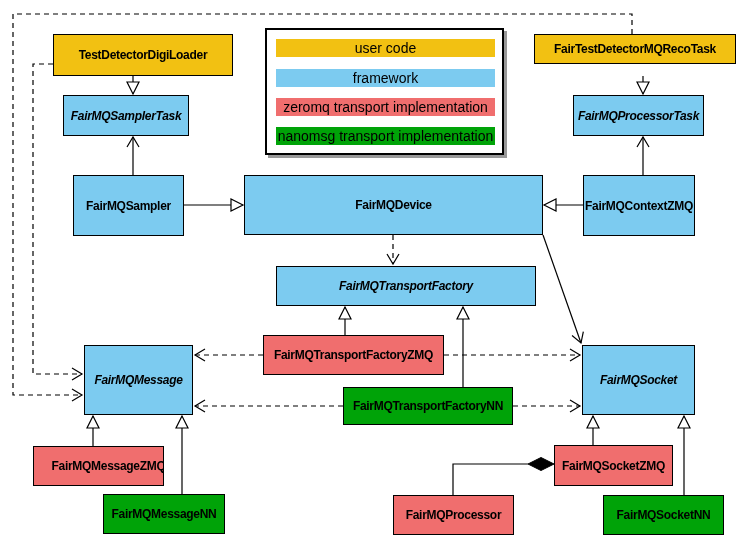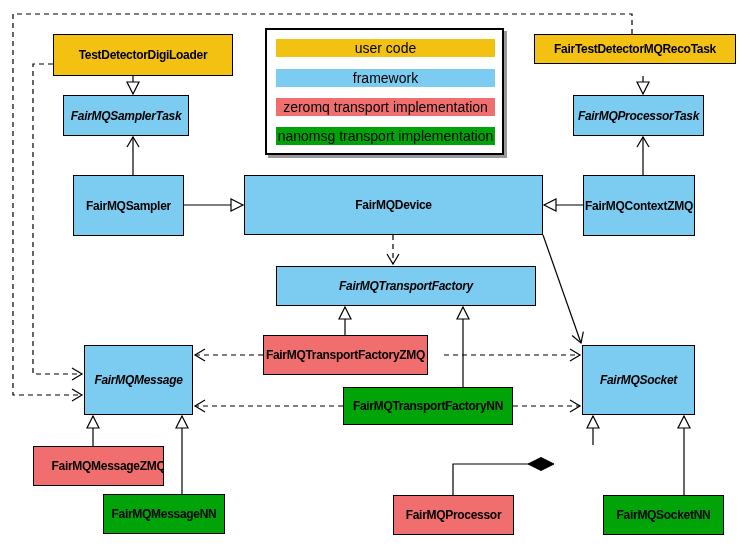--- a/index.html
+++ b/index.html
@@ -59,26 +59,27 @@
   </svg>
 
   <div class="node" style="left: 53px; top: 34px; width: 180px; height: 42px; background-color: rgb(242, 193, 18);">TestDetectorDigiLoader</div>
   <div class="node" style="left: 534px; top: 34px; width: 202px; height: 30px; background-color: rgb(242, 193, 18);">FairTestDetectorMQRecoTask</div>
   <div class="node abstract" style="left: 63px; top: 95px; width: 126px; height: 41px; background-color: rgb(124, 203, 240);">FairMQSamplerTask</div>
   <div class="node abstract" style="left: 573px; top: 95px; width: 131px; height: 41px; background-color: rgb(124, 203, 240);">FairMQProcessorTask</div>
   <div class="node" style="left: 73px; top: 175px; width: 111px; height: 61px; background-color: rgb(124, 203, 240);">FairMQSampler</div>
   <div class="node" style="left: 244px; top: 175px; width: 299px; height: 60px; background-color: rgb(124, 203, 240);">FairMQDevice</div>
   <div class="node" style="left: 583px; top: 175px; width: 112px; height: 61px; background-color: rgb(124, 203, 240);">FairMQContextZMQ</div>
   <div class="node abstract" style="left: 276px; top: 266px; width: 260px; height: 40px; background-color: rgb(124, 203, 240);">FairMQTransportFactory</div>
-  <div class="node" style="left: 263px; top: 335px; width: 165px; height: 40px; background-color: rgb(240, 110, 110);">FairMQTransportFactoryZMQ</div>
+  <div class="node" style="left: 263px; top: 335px; width: 181px; height: 40px; background-color: rgb(240, 110, 110);">FairMQTransportFactoryZMQ</div>
   <div class="node" style="left: 343px; top: 387px; width: 170px; height: 38px; background-color: rgb(0, 163, 8);">FairMQTransportFactoryNN</div>
   <div class="node abstract" style="left: 84px; top: 345px; width: 109px; height: 70px; background-color: rgb(124, 203, 240);">FairMQMessage</div>
   <div class="node abstract" style="left: 582px; top: 345px; width: 113px; height: 70px; background-color: rgb(124, 203, 240);">FairMQSocket</div>
   <div class="node" style="left: 33px; top: 446px; width: 131px; height: 40px; background-color: rgb(240, 110, 110); padding-left: 20px;">FairMQMessageZMQ</div>
   <div class="node" style="left: 103px; top: 494px; width: 122px; height: 40px; background-color: rgb(0, 163, 8);">FairMQMessageNN</div>
+  <div class="node" style="left: 554px; top: 445px; width: 119px; height: 41px; background-color: rgb(240, 110, 110);">FairMQSocketZMQ</div>
   <div class="node" style="left: 603px; top: 495px; width: 121px; height: 40px; background-color: rgb(0, 163, 8);">FairMQSocketNN</div>
   <div class="node" style="left: 393px; top: 495px; width: 121px; height: 40px; background-color: rgb(240, 110, 110);">FairMQProcessor</div>
 
   <div id="legend">
     <div class="lbar" style="top: 9px; background-color: rgb(242, 193, 18);">user code</div>
     <div class="lbar" style="top: 39px; background-color: rgb(124, 203, 240);">framework</div>
     <div class="lbar" style="top: 68px; background-color: rgb(240, 110, 110);">zeromq transport implementation</div>
     <div class="lbar" style="top: 97px; background-color: rgb(0, 163, 8);">nanomsg transport implementation</div>
   </div>
 

